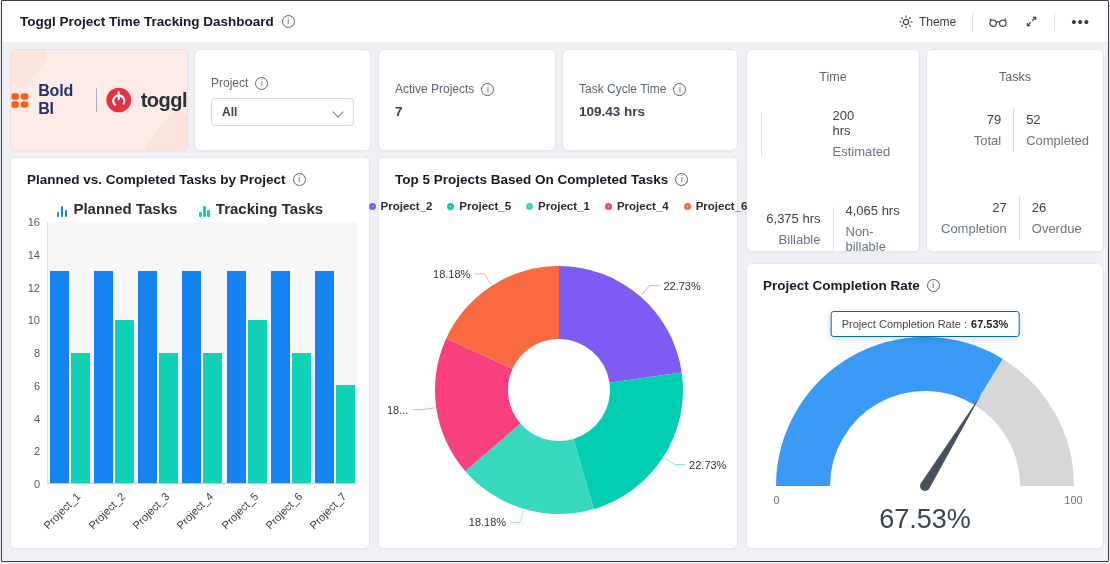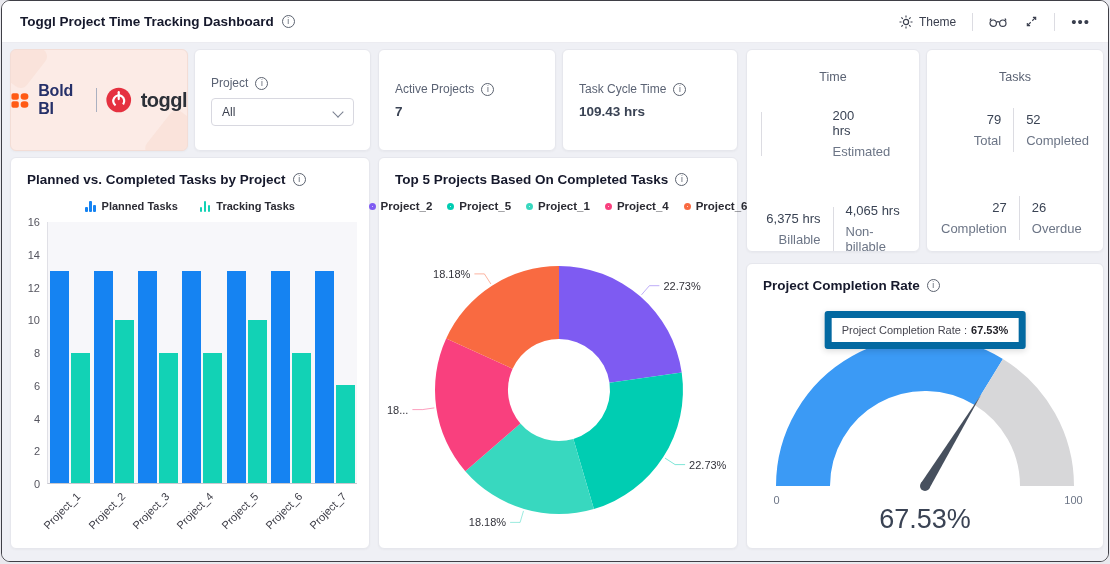--- a/index.html
+++ b/index.html
@@ -1,17 +1,17 @@
 <!DOCTYPE html>
 <html><head>
 <meta charset="utf-8">
 <style>
   * { margin:0; padding:0; box-sizing:border-box; }
   html,body { background:#e9e9ee; font-family:"Liberation Sans", sans-serif; }
-  .frame{ position:relative; width:1108px; height:562px; border:1px solid #3f3f46; border-radius:9px;
+  .frame{ position:relative; width:1108px; height:562px; border:1px solid #3f3f46; border-radius:1px;
           overflow:hidden; background:#fff; margin:0 auto; }
   
   .hdr{ position:absolute; left:0; top:0; right:0; height:42px; background:#fff;
         border-bottom:1px solid #ececf1; display:flex; align-items:center; justify-content:space-between;
         padding:0 16px 0 18px; z-index:5;}
   .h-left{ display:flex; align-items:center; gap:8px; }
   .h-title{ font-size:13.5px; font-weight:bold; color:#16192c; }
   .info{ width:13px; height:13px; border:1.2px solid #5c6370; border-radius:50%; display:inline-flex;
          align-items:center; justify-content:center; color:#5c6370; font-size:8.5px; line-height:1;
          flex:0 0 auto; cursor:pointer;}
@@ -35,21 +35,21 @@
   .blob2{ width:54px; height:54px; right:-20px; bottom:-22px; }
   .logo-row{ display:flex; align-items:center; gap:8px; position:relative; }
   .boldbi-word{ font-size:16px; font-weight:bold; color:#263069; letter-spacing:-.2px;}
   .logo-sep{ width:1px; height:24px; background:#aab0c0; }
   .toggl-word{ font-size:20px; font-weight:bold; color:#2c3038; letter-spacing:-.5px; }
   
   .filter-card{ left:192px; top:6px; width:177px; height:102px; padding:26px 16px 0 16px; }
   .f-label{ display:flex; align-items:center; gap:7px; font-size:12px; color:#5b6374; }
   .selectbox{ position:relative; margin-top:8px; height:28px; border:1px solid #d8d8e0; border-radius:4px;
               background:#fff; display:flex; align-items:center; padding:0 10px; font-size:12px; color:#3a3f4e;
-              cursor:pointer; }
+              cursor:pointer;font-weight:bold; }
   .selectbox::after{ content:""; position:absolute; right:11px; top:9px; width:7px; height:7px;
               border-right:1.4px solid #7a8090; border-bottom:1.4px solid #7a8090; transform:rotate(45deg); }
   
   .kpi-card{ top:6px; height:102px; padding:32px 16px 0 16px; }
   .kpi-a{ left:376px; width:178px; }
   .kpi-b{ left:560px; width:176px; }
   .kpi-label{ display:flex; align-items:center; gap:7px; font-size:12px; color:#5b6374; }
   .kpi-value{ margin-top:8px; font-size:13.5px; font-weight:bold; color:#3a4354; }
   
   .tt-card{ top:6px; height:203px; }
@@ -59,21 +59,21 @@
   .tt-row{ display:grid; grid-template-columns:1fr 1px 1fr; column-gap:12px; align-items:center;
            padding:0 14px; margin-top:24px; }
   .tt-row + .tt-row{ margin-top:44px; }
   .tt-div{ width:1px; height:44px; background:#dcdce2; }
   .tt-cell.right{ text-align:right; }
   .tt-val{ font-size:13px; color:#3a4354; }
   .tt-lab{ font-size:13px; color:#6c7586; margin-top:6px; }
   
   .bar-card{ left:8px; top:114px; width:360px; height:392px; }
   .blegend{ position:absolute; left:0; right:0; top:42px; display:flex; justify-content:center; gap:22px; }
-  .blegend-item{ display:flex; align-items:flex-end; gap:6px; font-size:11px; font-weight:bold; color:#2b2b33; cursor:pointer;}
+  .blegend-item{ display:flex; align-items:flex-end; gap:6px; font-size:15px; font-weight:bold; color:#2b2b33; cursor:pointer;}
   .mini-bars{ display:flex; align-items:flex-end; gap:1.5px; height:11px; }
   .mini-bars i{ display:block; width:2.5px; border-radius:1px; }
   .mini-bars i:nth-child(1){ height:5px; } .mini-bars i:nth-child(2){ height:11px; } .mini-bars i:nth-child(3){ height:7px; }
   .barchart{ position:absolute; left:10px; right:12px; top:64px; bottom:6px; display:flex; }
   .yaxis{ position:relative; width:26px; }
   .tick{ position:absolute; right:7px; transform:translateY(-50%); font-size:11px; color:#55555f; }
   .plotcol{ flex:1; display:flex; flex-direction:column; }
   .plot{ height:262px; display:flex; justify-content:space-around; align-items:flex-end;
          background:#f7f7fa; border-left:1px solid #e0e0e6; border-bottom:1px solid #c8c8d0; }
   .bargroup{ display:flex; align-items:flex-end; gap:2px; height:100%; }
@@ -85,21 +85,21 @@
   
   .donut-card{ left:376px; top:114px; width:360px; height:392px; }
   .dlegend{ position:absolute; left:0; right:0; top:42px; display:flex; justify-content:center; gap:15px; }
   .dlegend-item{ display:flex; align-items:center; gap:5px; font-size:11.5px; font-weight:bold; color:#2b2b33; cursor:pointer; }
   .ring{ width:7px; height:7px; border:3px solid; border-radius:50%; display:inline-block; }
   #donut{ position:absolute; left:0; top:60px; }
   .dlabel{ font-size:11px; fill:#33333b; }
   
   .gauge-card{ left:744px; top:220px; width:358px; height:286px; }
   .gtooltip{ position:absolute; top:47px; left:50%; transform:translateX(-50%); background:#fff;
-             border:7px solid #0369a1; border-radius:3px; box-shadow:0 2px 6px rgba(0,0,0,.14);
+             border:1px solid #0369a1; border-radius:3px; box-shadow:0 2px 6px rgba(0,0,0,.14);
              padding:6px 10px; font-size:11px; color:#45454f; white-space:nowrap; z-index:2;}
   .gtooltip b{ color:#1f1f26; margin-left:4px; }
   #gauge{ position:absolute; left:50%; transform:translateX(-50%); top:70px; }
   .gmm{ font-size:11px; fill:#6c7586; }
   .gvalue{ position:absolute; left:0; right:0; top:240px; text-align:center; font-size:27px; color:#3a4354; }
   svg{ display:block; }
 </style>
 </head>
 <body>
 

